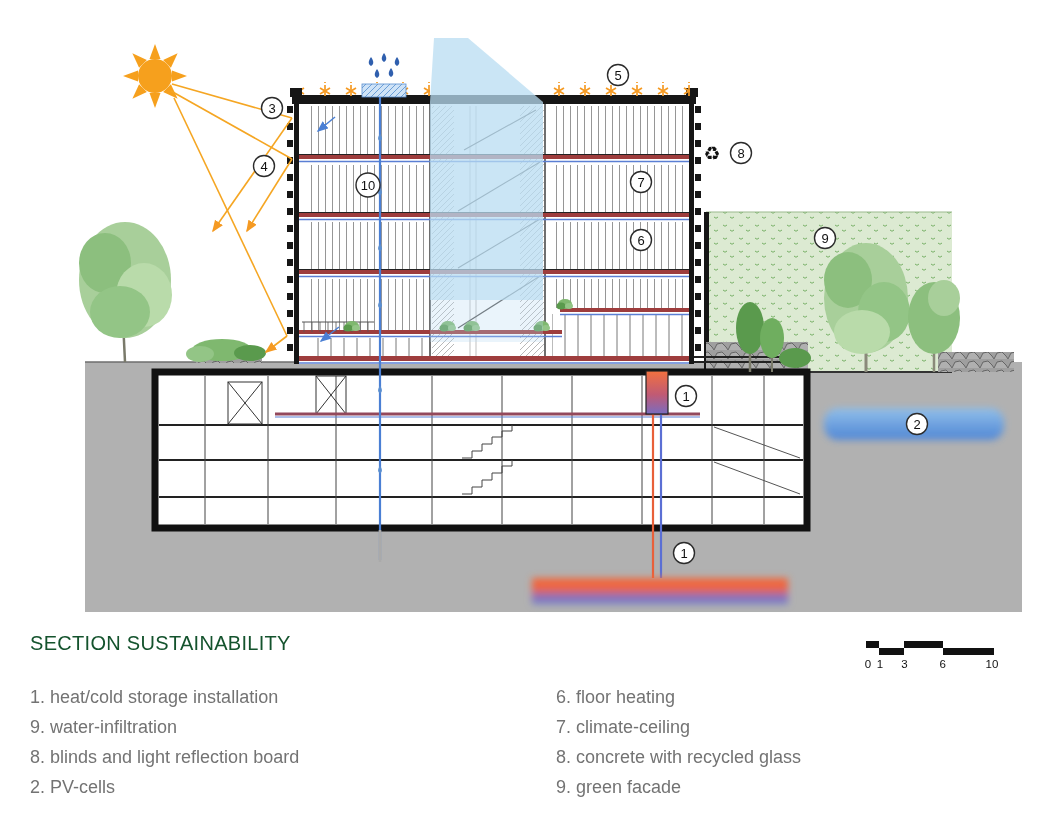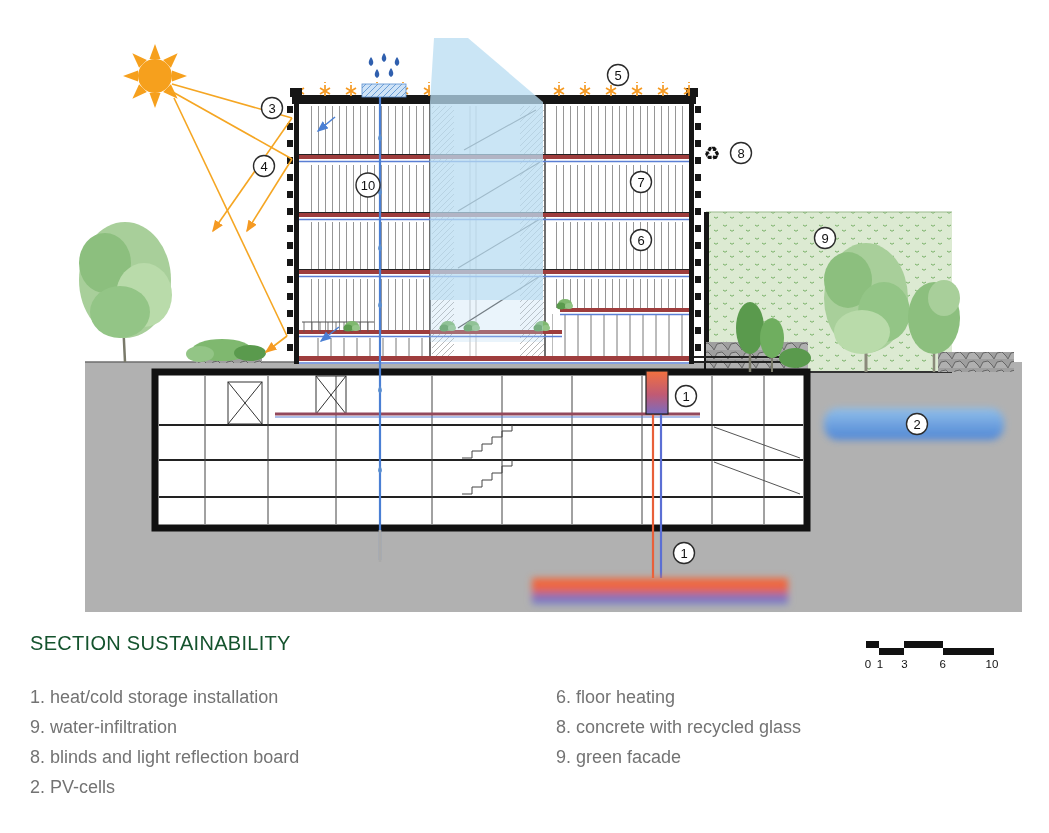--- a/index.html
+++ b/index.html
@@ -364,20 +364,21 @@
 
 <div class="legend-col legend-left">
   <div class="legend-item">1. heat/cold storage installation</div>
   <div class="legend-item">9. water-infiltration</div>
   <div class="legend-item">8. blinds and light reflection board</div>
   <div class="legend-item">2. PV-cells</div>
 </div>
 
 <div class="legend-col legend-right">
   <div class="legend-item">6. floor heating</div>
+  <div class="legend-item">7. climate-ceiling</div>
   <div class="legend-item">8. concrete with recycled glass</div>
   <div class="legend-item">9. green facade</div>
 </div>
 
 <div class="scalebar">
   <div class="sb-bars">
     <div class="sb-seg" style="left:0;top:0;width:12.8px"></div>
     <div class="sb-seg" style="left:38.4px;top:0;width:38.4px"></div>
     <div class="sb-seg" style="left:12.8px;top:7px;width:25.6px"></div>
     <div class="sb-seg" style="left:76.8px;top:7px;width:51.2px"></div>

